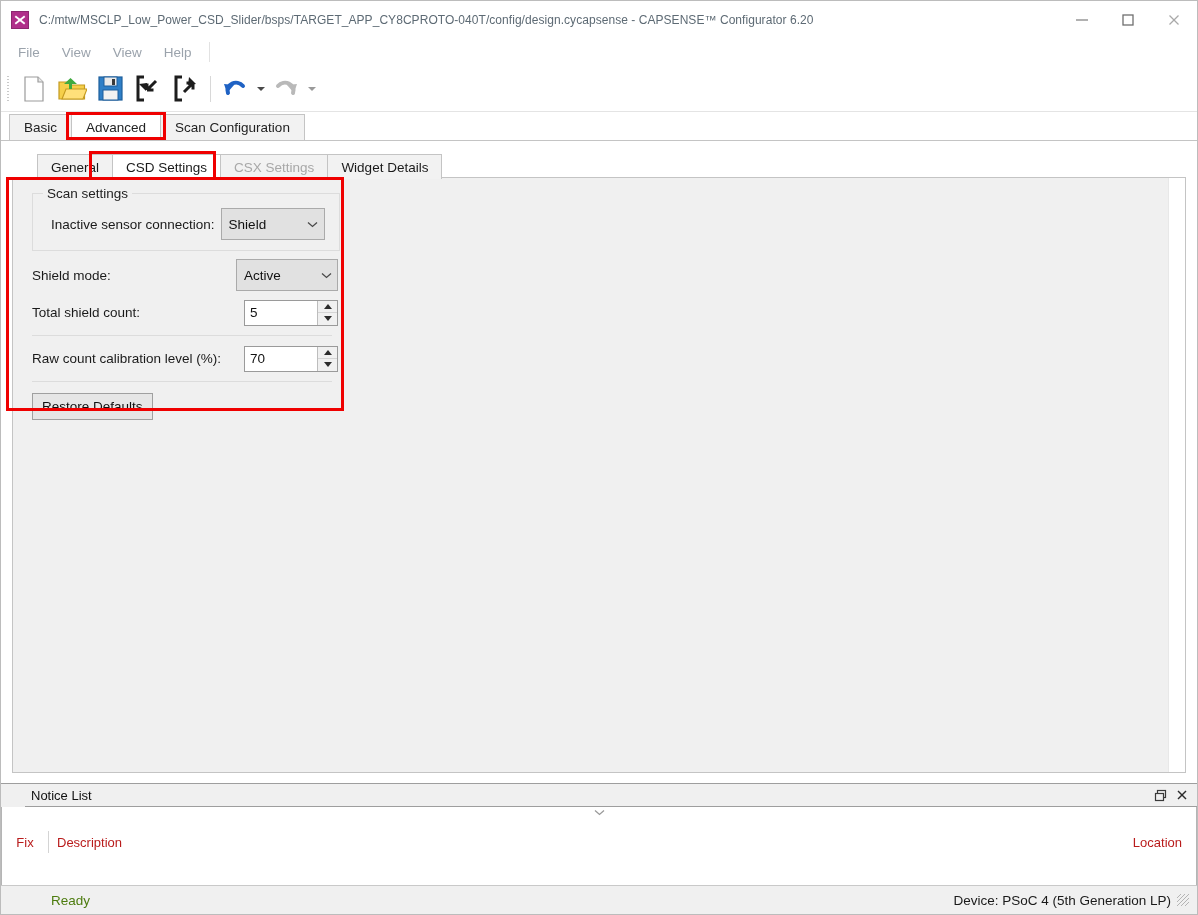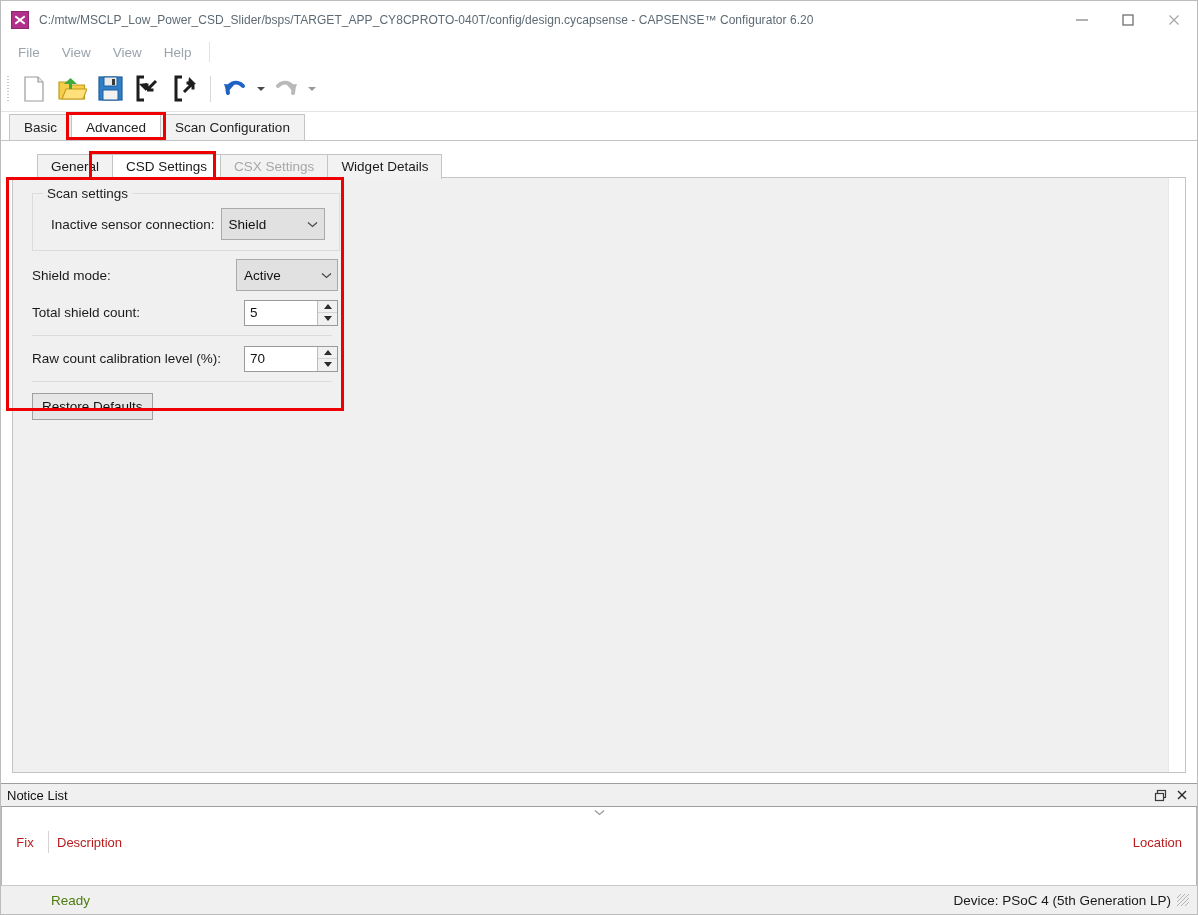--- a/index.html
+++ b/index.html
@@ -182,21 +182,21 @@
     padding: 0;
     overflow: hidden;
   }
 
   
   #inner-tabs {
     position: absolute;
     left: 11px; top: 12px;
     height: 26px;
     display: flex;
-    align-items: center;
+    align-items: flex-end;
     z-index: 3;
     padding-left: 25px;
   }
   .itab {
     height: 25px;
     padding: 0 13px;
     display: flex;
     align-items: center;
     font-size: 13.5px;
     color: #1a1a1a;
@@ -364,20 +364,21 @@
     background: #f0f0f0;
     border-top: 1px solid #9e9e9e;
   }
   #notice-header {
     height: 22px;
     background: #f0f0f0;
     display: flex;
     align-items: center;
     padding: 0 4px 0 6px;
     border-bottom: 1px solid #9e9e9e;
+    margin-left: 24px;
   }
   #notice-title {
     font-size: 13px;
     color: #111;
     flex: 1 1 auto;
   }
   .dock-btn {
     width: 22px; height: 18px;
     display: flex;
     align-items: center;

